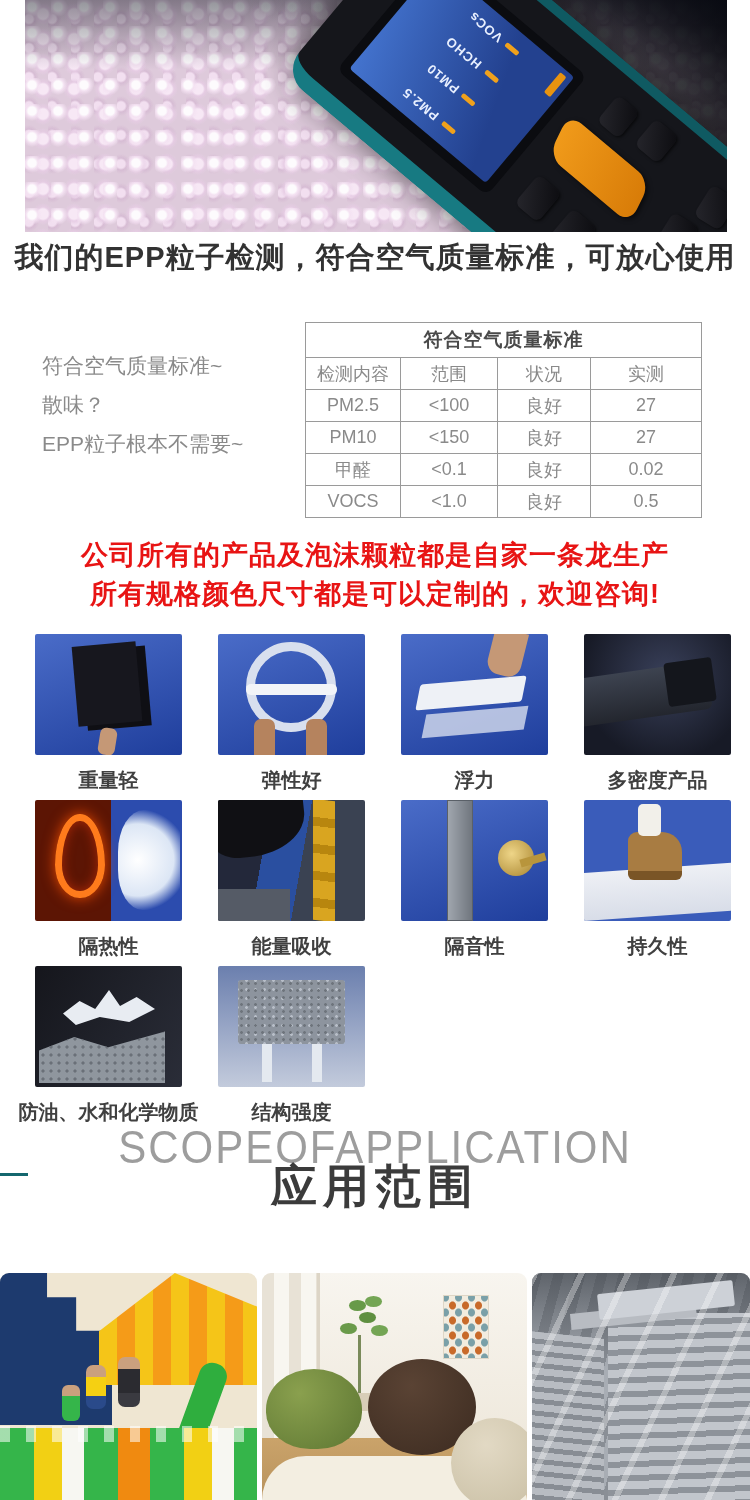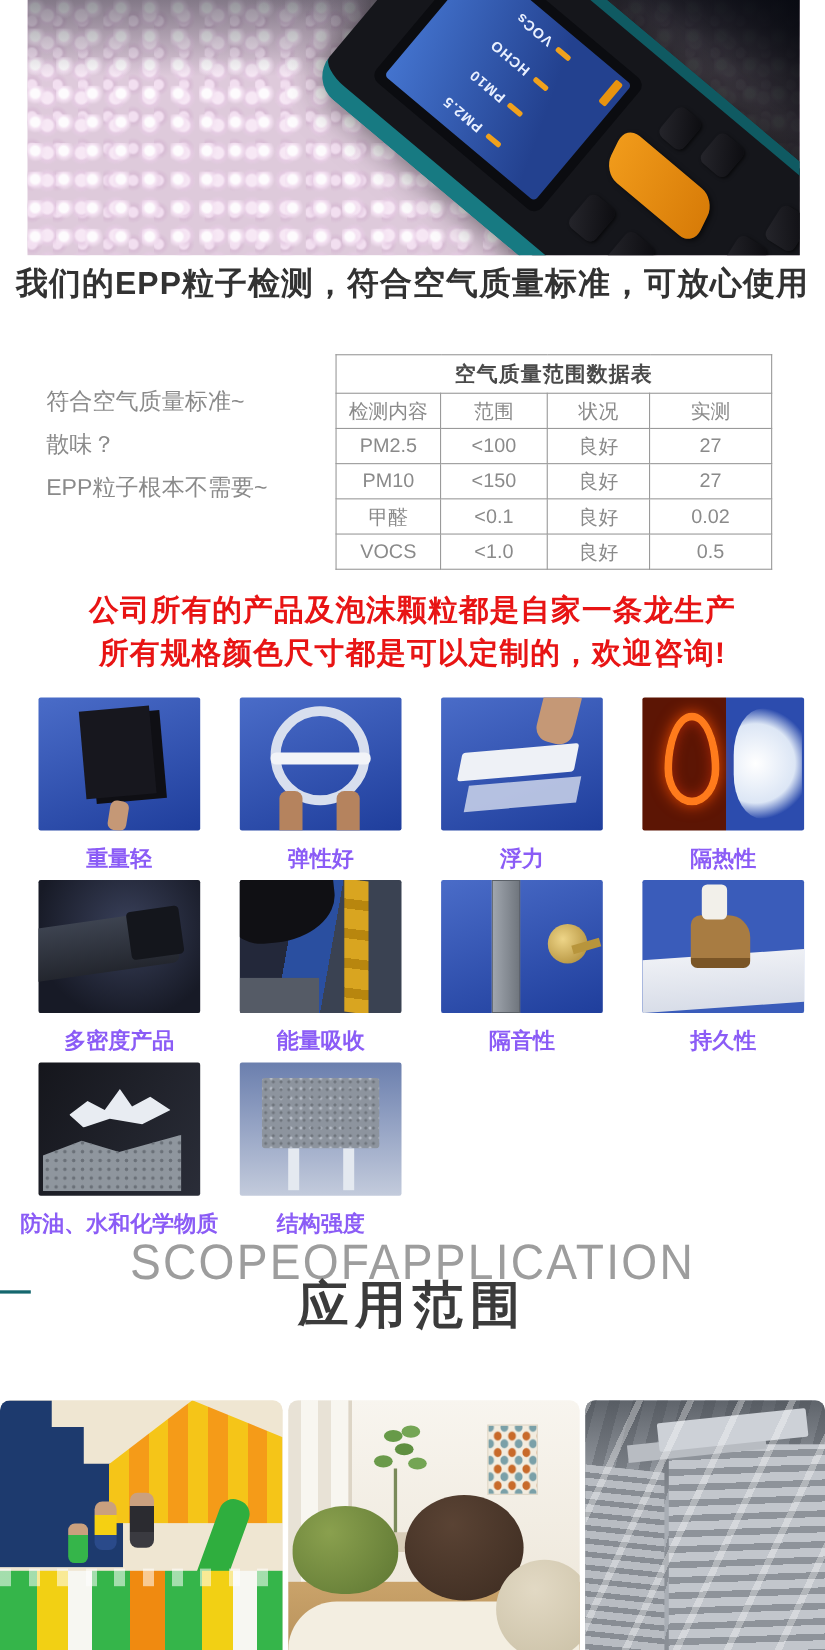--- a/index.html
+++ b/index.html
@@ -79,21 +79,21 @@
     color:#e81414; font-size:27px; font-weight:bold; line-height:39px; letter-spacing:1px; }
 
   
   .grid {
     position:absolute; left:35px; top:634px; width:696px;
     display:grid; grid-template-columns:repeat(4,147px); column-gap:36px; row-gap:11px;
   }
   .cell { width:147px; height:155px; display:flex; flex-direction:column; align-items:center; }
   .fimg { position:relative; width:147px; height:121px; overflow:hidden; border-radius:2px;
     background:linear-gradient(160deg,#4a6cc8,#1f3e9c); flex:none; }
-  .flabel { margin-top:12px; font-size:20px; font-weight:bold; color:#8b5cf6; white-space:nowrap; }
+  .flabel { margin-top:12px; font-size:20px; font-weight:bold; color:#404040; white-space:nowrap; }
 
   .f1 .a { left:40px; top:10px; width:64px; height:80px; background:#17171e; transform:rotate(-5deg); box-shadow:9px 5px 0 #0f0f14; }
   .f1 .b { left:64px; top:94px; width:17px; height:27px; background:#c59876; transform:rotate(9deg); border-radius:6px; }
 
   .f2 .a { left:28px; top:8px; width:90px; height:90px; border-radius:50%; border:9px solid #d8dfee; background:transparent; }
   .f2 .b { left:28px; top:50px; width:91px; height:11px; background:#f2f4f8; border-radius:5px; }
   .f2 .c { left:36px; bottom:0; width:21px; height:36px; background:#b5835e; border-radius:7px 7px 0 0; }
   .f2 .d { left:88px; bottom:0; width:21px; height:36px; background:#b5835e; border-radius:7px 7px 0 0; }
 
   .f3 .a { left:18px; top:46px; width:104px; height:26px; background:#eef1f6; transform:skewX(-16deg) rotate(-5deg); border-radius:3px; }
@@ -258,21 +258,21 @@
 
   <table class="air-table">
     <colgroup>
         <col class="c1">
         <col class="c2">
         <col class="c3">
         <col class="c4">
       </colgroup>
     <tbody>
       <tr class="t-title">
-          <td colspan="4">空气质量范围数据表</td>
+          <td colspan="4">符合空气质量标准</td>
         </tr>
       <tr>
         <td>检测内容</td>
         <td>范围</td>
         <td>状况</td>
         <td>实测</td>
       </tr>
       <tr>
         <td>PM2.5</td>
           <td>&lt;100</td>
@@ -324,32 +324,32 @@
     </div>
     <div class="cell">
       <div class="fimg f3">
           <i class="a"></i>
           <i class="b"></i>
           <i class="c"></i>
         </div>
       <div class="flabel">浮力</div>
     </div>
     <div class="cell">
+      <div class="fimg f6">
+          <i class="a"></i>
+          <i class="b"></i>
+        </div>
+      <div class="flabel">多密度产品</div>
+    </div>
+    <div class="cell">
       <div class="fimg f7">
           <i class="a"></i>
           <i class="b"></i>
         </div>
       <div class="flabel">隔热性</div>
-    </div>
-    <div class="cell">
-      <div class="fimg f6">
-          <i class="a"></i>
-          <i class="b"></i>
-        </div>
-      <div class="flabel">多密度产品</div>
     </div>
     <div class="cell">
       <div class="fimg f9">
           <i class="a"></i>
           <i class="b"></i>
           <i class="c"></i>
         </div>
       <div class="flabel">能量吸收</div>
     </div>
     <div class="cell">

